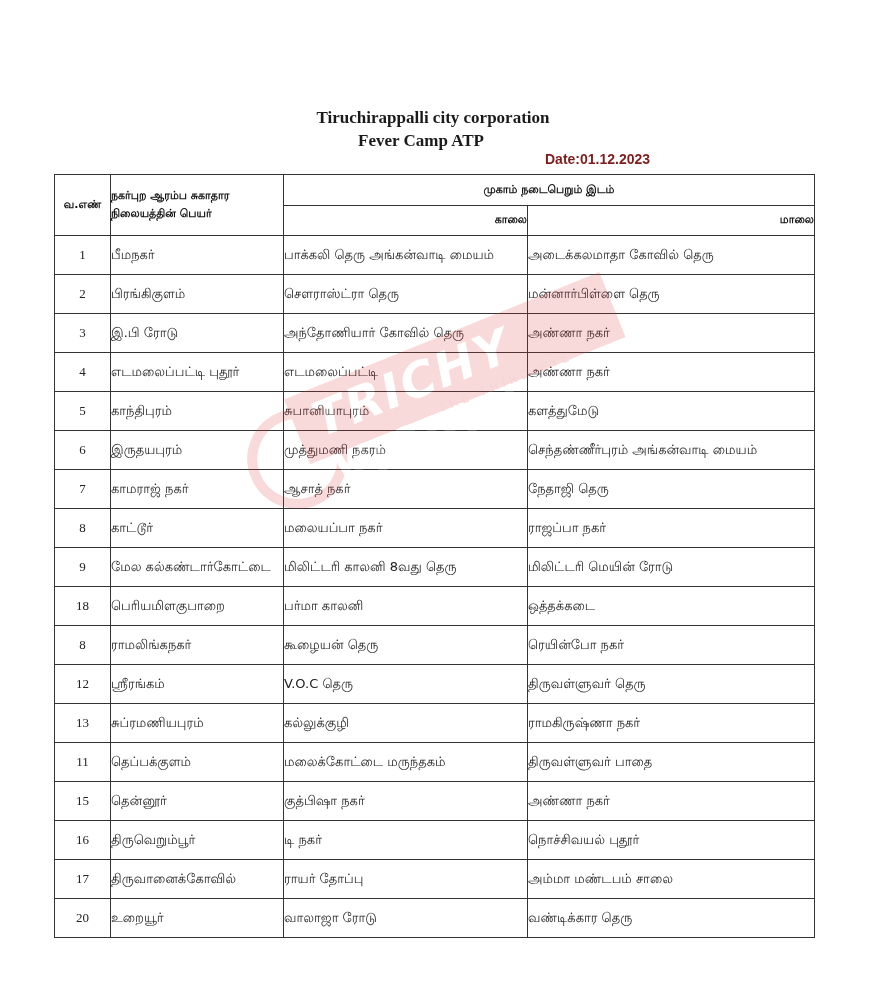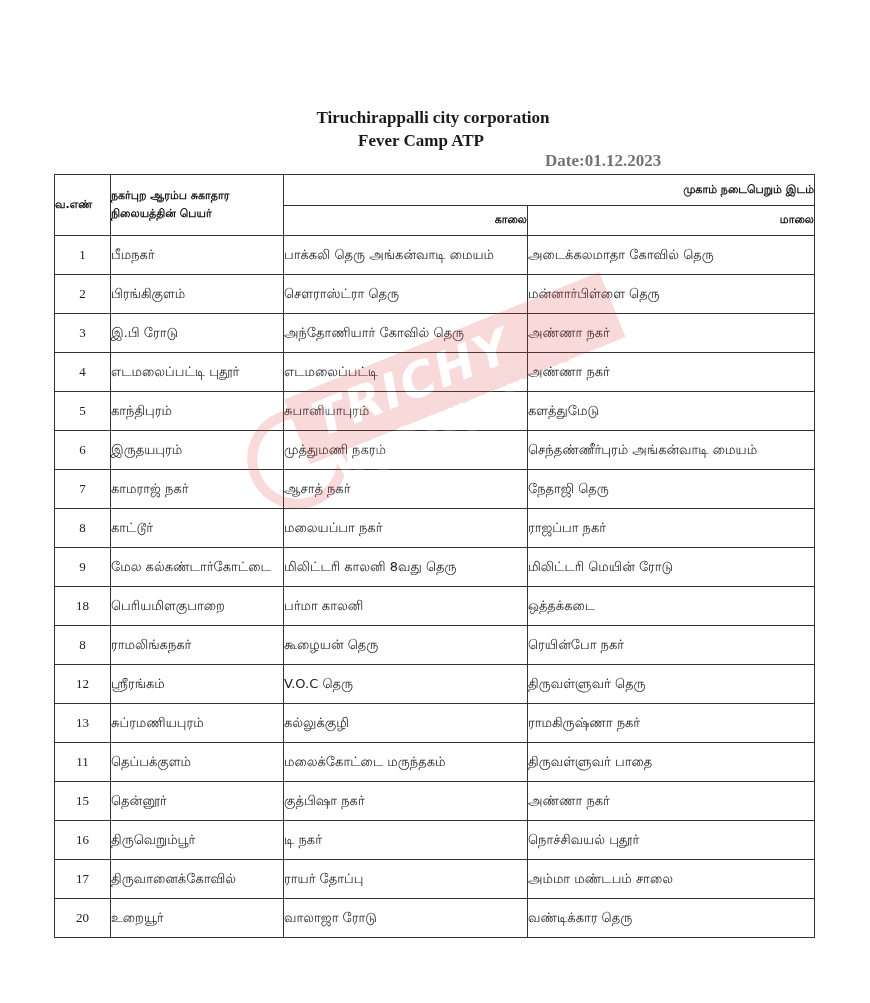--- a/index.html
+++ b/index.html
@@ -8,39 +8,39 @@
       font-family: "Liberation Serif", serif; color: #111;
     }
     .title {
       position: absolute; left: 0; width: 870px; text-align: center;
       font-family: "Liberation Serif", serif; font-weight: bold; font-size: 17px; color: #1a1a1a;
     }
     .t1 { top: 108px; left: -2px; }
     .t2 { top: 131px; left: -14px; }
     .date {
       position: absolute; top: 151px; left: 545px;
-      font-family: Liberation Serif, serif; font-weight: bold; font-size: 17px; color: #737373;
+      font-family: Liberation Sans, sans-serif; font-weight: bold; font-size: 14px; color: #7f1d1d;
     }
     table.grid {
       position: absolute; left: 54px; top: 174px; width: 760px;
       border-collapse: collapse; table-layout: fixed;
     }
     table.grid td, table.grid th {
       border: 1.5px solid #333; padding: 0; font-weight: normal;
     }
     col.c1 { width: 56px; }
     col.c2 { width: 173px; }
     col.c3 { width: 244px; }
     col.c4 { width: 287px; }
     th {
       font-family: "DejaVu Sans", sans-serif; font-size: 11px; font-weight: bold !important; color: #111;
     }
-    th.h-sn { height: 60px; text-align: left; }
+    th.h-sn { height: 60px; text-align: center; }
     th.h-name { text-align: left; line-height: 18px; }
-    th.h-place { height: 29px; text-align: right; }
+    th.h-place { height: 29px; text-align: center; }
     th.h-sub { height: 29px; text-align: right; }
     td { height: 38px; }
     td.sn {
       text-align: center; font-family: "Liberation Serif", serif; font-size: 13px; color: #222;
     }
     td.txt {
       font-family: "DejaVu Sans", sans-serif; font-size: 13px; color: #222; padding-left: 2px;
       white-space: nowrap; overflow: hidden;
     }
     .watermark {

